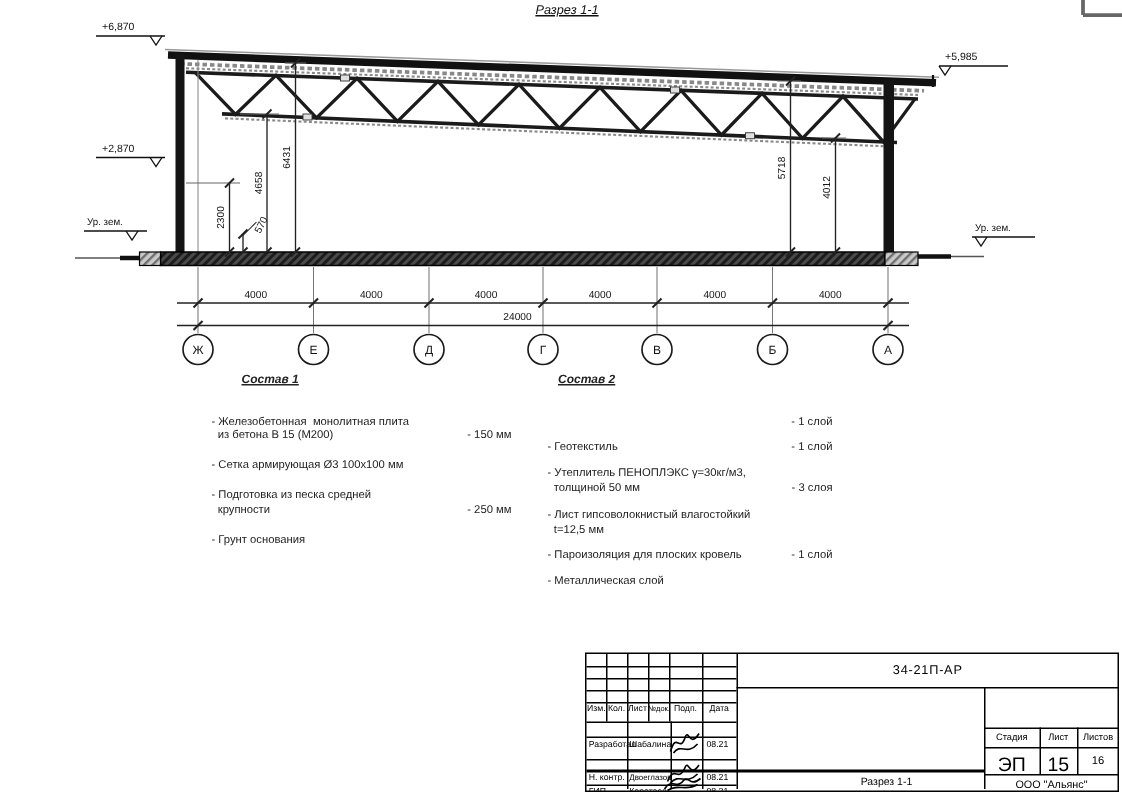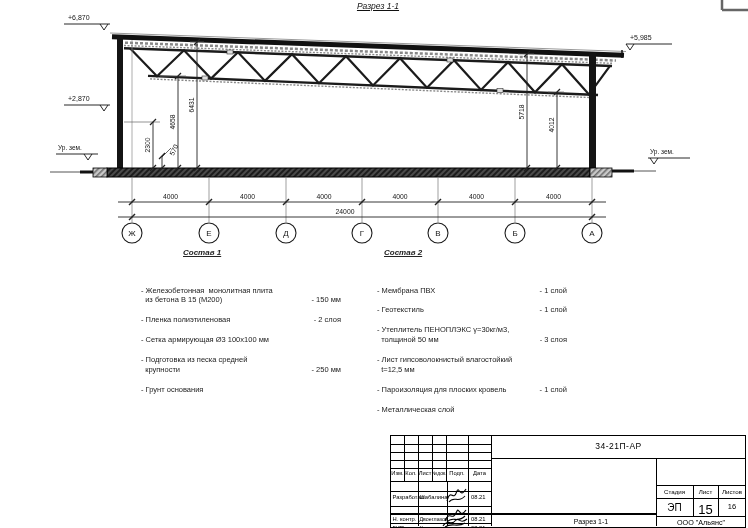--- a/index.html
+++ b/index.html
@@ -16,21 +16,21 @@
   }
   
   svg text { font-family:"Liberation Sans", sans-serif; fill:#151515; }
   .dimtxt { font-size:6.8px; }
   .axistxt { font-size:8px; }
   .elevtxt { font-size:7px; }
   .gndtxt { font-size:6.5px; }
   
   .s-list { font-size:7.5px; line-height:1.32; color:#222; }
   .s-title { display:inline-block; font-size:8px; font-style:italic; font-weight:bold; text-decoration:underline; margin-bottom:17px; }
-  .s-item { display:flex; align-items:flex-end; margin-bottom:10px;margin-top:10px; }
+  .s-item { display:flex; align-items:flex-end; margin-bottom:10px; }
   .s-item .nm { white-space:pre-wrap; flex:1 1 auto; }
   .s-item .qt { white-space:nowrap; margin-left:auto;text-align:center; }
   .s2 .s-item { margin-bottom:7.5px; }
   .gap-top { margin-top:6px; }
   
   .stamp {
     left:390px; top:435px; width:356px; height:93px;
     border:1.5px solid #000; box-sizing:border-box; font-size:5.8px; color:#000;padding-left:28px;
   }
   .stamp .ln { position:absolute; background:#000; }
@@ -198,49 +198,44 @@
   <text class="axistxt" x="132" y="236" text-anchor="middle">Ж</text>
   <text class="axistxt" x="209" y="236" text-anchor="middle">Е</text>
   <text class="axistxt" x="286" y="236" text-anchor="middle">Д</text>
   <text class="axistxt" x="362" y="236" text-anchor="middle">Г</text>
   <text class="axistxt" x="438" y="236" text-anchor="middle">В</text>
   <text class="axistxt" x="515" y="236" text-anchor="middle">Б</text>
   <text class="axistxt" x="592" y="236" text-anchor="middle">А</text>
 </svg>
 
 <div class="abs s-list s1" style="left:141px;top:248px;width:200px">
-  <span class="s-title" style="margin-left:42px">Состав 1</span>
+  <span class="s-title" style="margin-left:20px">Состав 1</span>
   <div class="s-item">
     <span class="nm">- Железобетонная  монолитная плита
   из бетона В 15 (М200)</span>
     <span class="qt">- 150 мм</span>
   </div>
   <div class="s-item">
-    <span class="nm">- Пленка полиэтиленовая</span>
-    <span class="qt">- 2 слоя</span>
-  </div>
-  <div class="s-item">
     <span class="nm">- Сетка армирующая Ø3 100х100 мм</span>
     <span class="qt"></span>
   </div>
   <div class="s-item">
     <span class="nm">- Подготовка из песка средней
   крупности</span>
     <span class="qt">- 250 мм</span>
   </div>
   <div class="s-item">
     <span class="nm">- Грунт основания</span>
     <span class="qt"></span>
   </div>
 </div>
 
-<div class="abs s-list s2" style="left:377px;top:248px;width:190px">
+<div class="abs s-list s2" style="left:365px;top:248px;width:190px">
   <span class="s-title" style="margin-left:7px">Состав 2</span>
   <div class="s-item">
-    <span class="nm">- Мембрана ПВХ</span>
     <span class="qt">- 1 слой</span>
   </div>
   <div class="s-item">
     <span class="nm">- Геотекстиль</span>
     <span class="qt">- 1 слой</span>
   </div>
   <div class="s-item">
     <span class="nm">- Утеплитель ПЕНОПЛЭКС γ=30кг/м3,
   толщиной 50 мм</span>
     <span class="qt">- 3 слоя</span>
@@ -316,18 +311,18 @@
     <path d="M2,9 C7,1 10,10 15,3 C18,0 19,8 26,2 M4,10 C11,5 16,11 24,6" fill="none" stroke="#000" stroke-width="1.1"></path>
   </svg>
 
   <div class="txt ctr" style="left:100px;top:5px;width:255px;font-size:8.5px;letter-spacing:0.5px">34-21П-АР</div>
 
   <div class="txt ctr" style="left:130px;top:82px;width:140px;font-size:7px">Разрез 1-1</div>
 
   <div class="txt ctr" style="left:265px;top:51.5px;width:37px;font-size:6.2px">Стадия</div>
   <div class="txt ctr" style="left:302px;top:51.5px;width:25px;font-size:6.2px">Лист</div>
   <div class="txt ctr" style="left:327px;top:51.5px;width:28px;font-size:6.2px">Листов</div>
-  <div class="txt ctr" style="left:265px;top:66px;width:37px;font-size:10px">ЭП</div>
+  <div class="txt ctr" style="left:265px;top:66px;width:37px;font-size:13px">ЭП</div>
   <div class="txt ctr" style="left:302px;top:66px;width:25px;font-size:13px">15</div>
   <div class="txt ctr" style="left:327px;top:66px;width:28px;font-size:7.5px">16</div>
 
   <div class="txt ctr" style="left:265px;top:82px;width:90px;font-size:7.2px">ООО "Альянс"</div>
 </div>
 
 </body></html>

